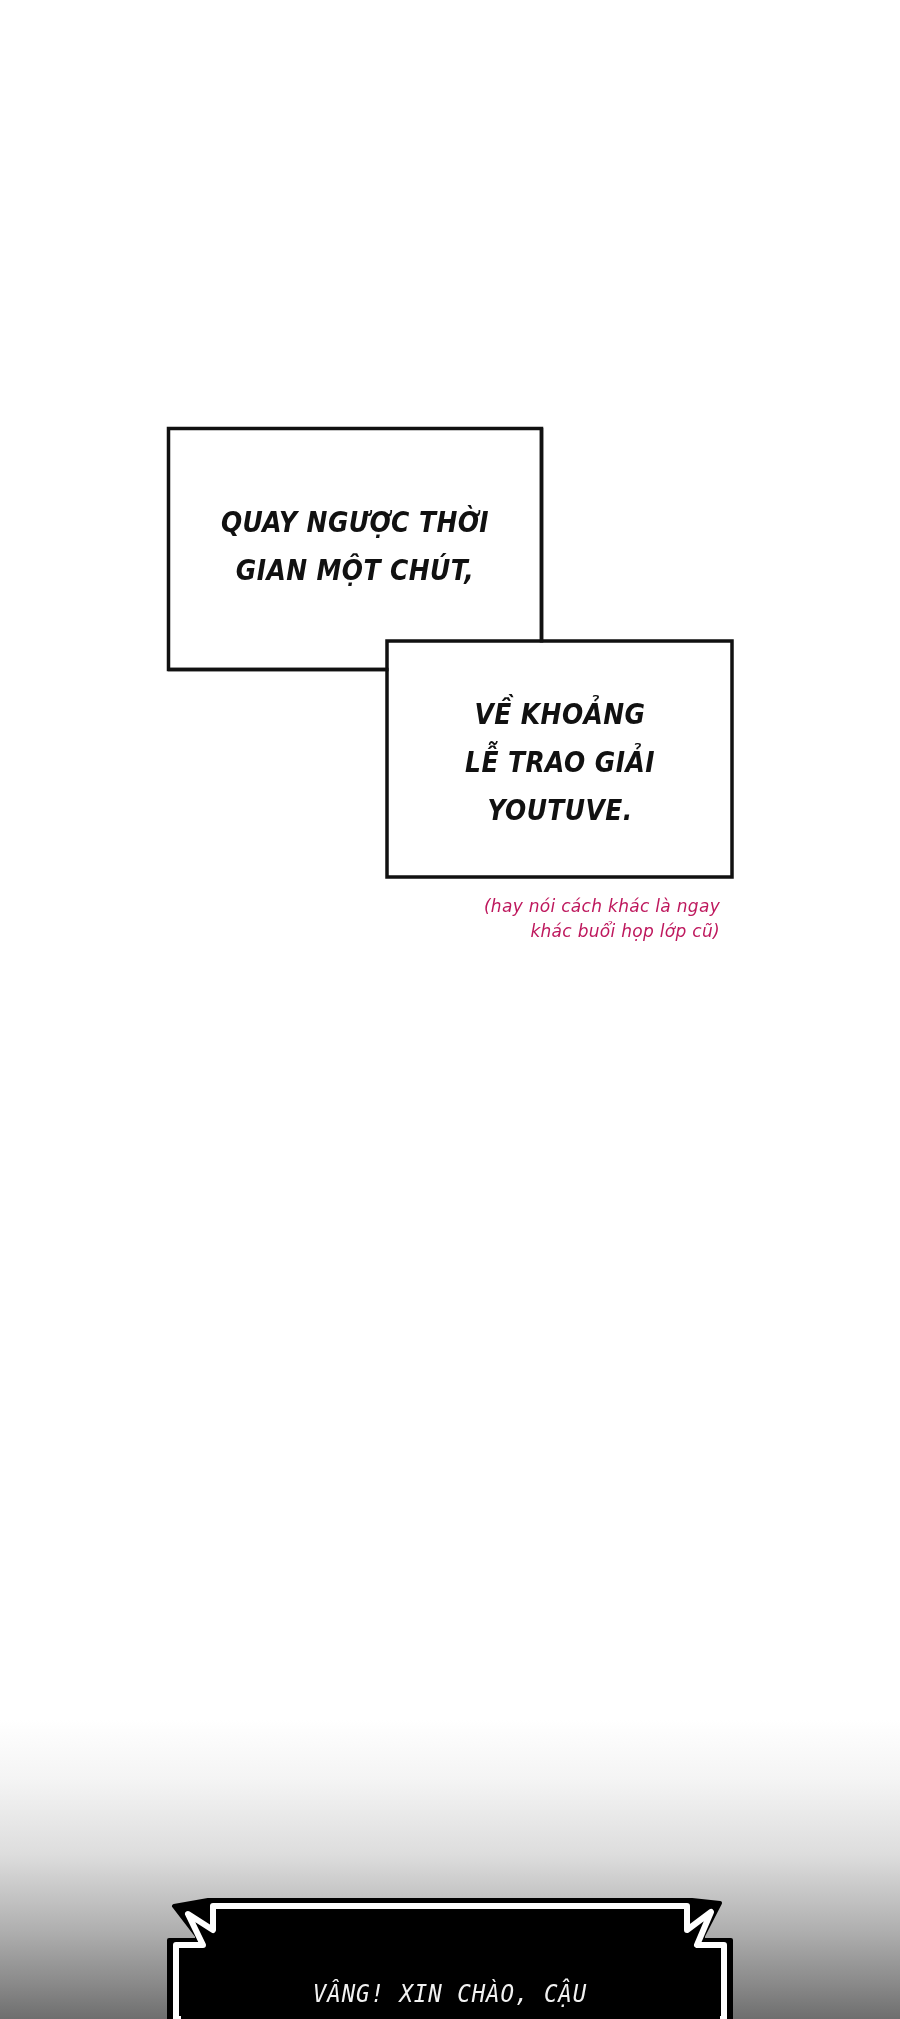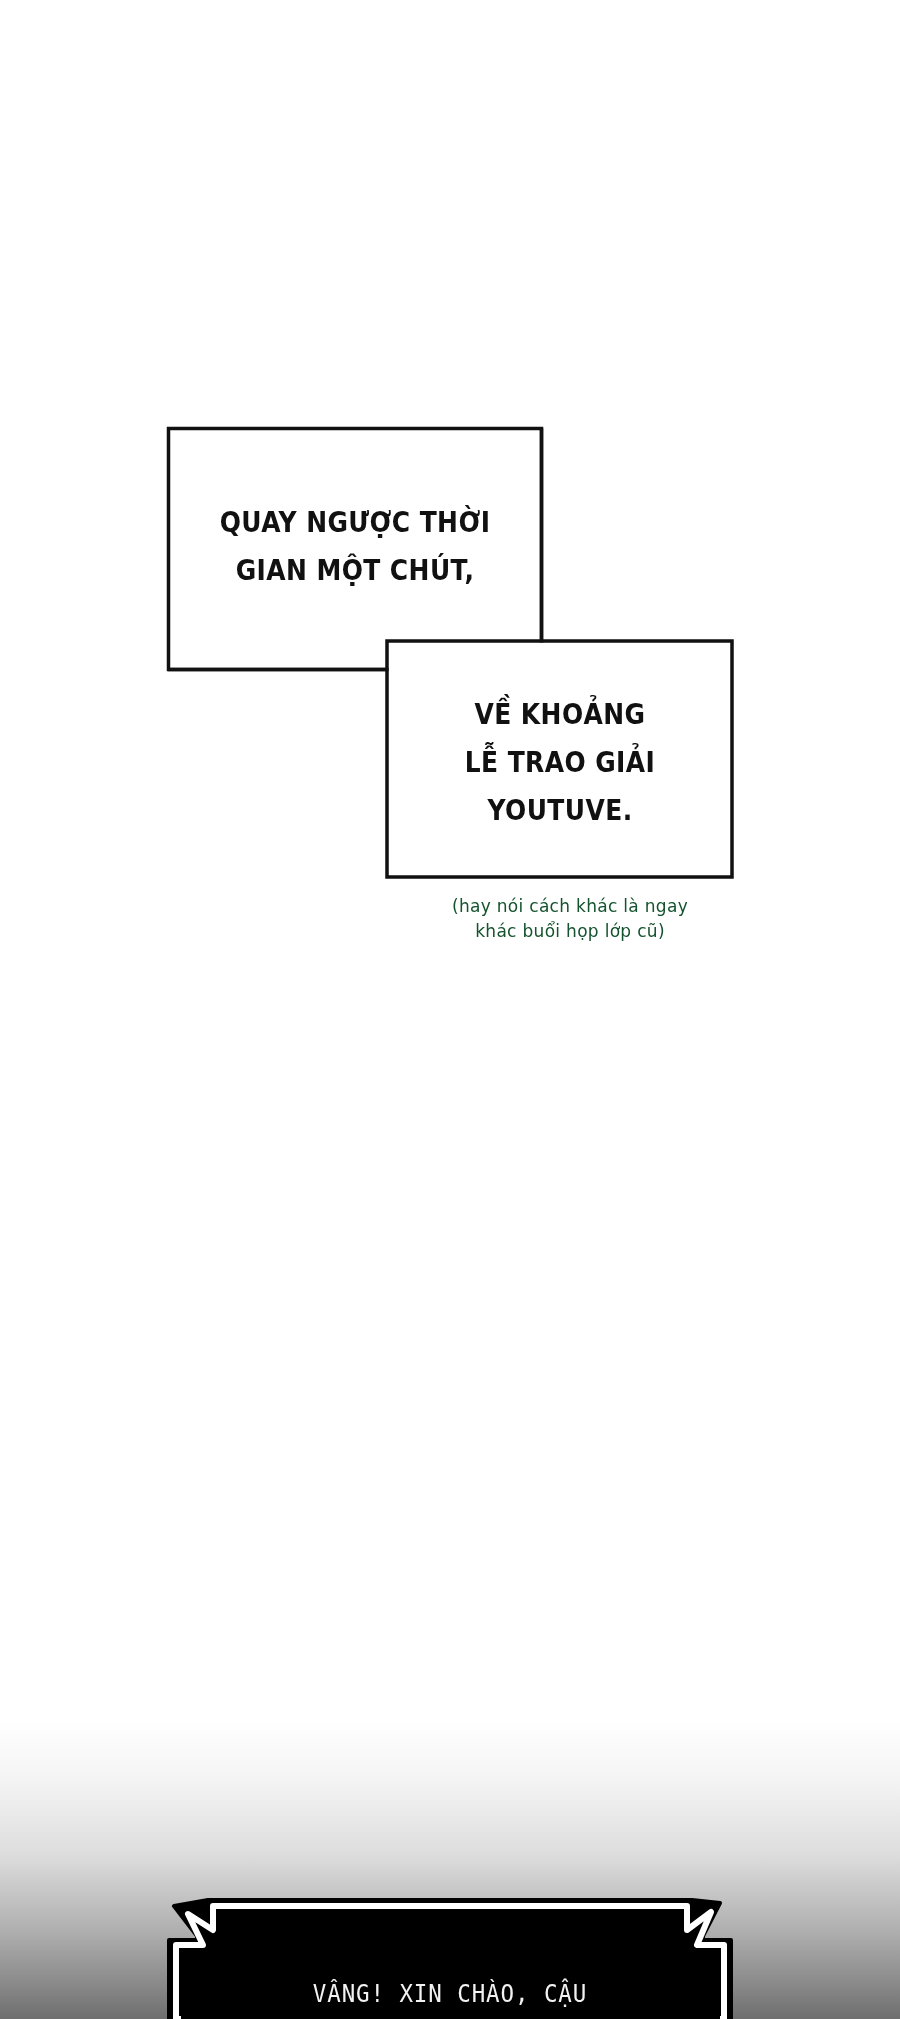--- a/index.html
+++ b/index.html
@@ -4,21 +4,21 @@
   <style>
     html, body { margin: 0; padding: 0; }
     body {
       width: 900px;
       height: 2019px;
       position: relative;
       overflow: hidden;
       background: #ffffff;
       font-family: "DejaVu Sans", sans-serif;
     }
-    .page { position: absolute; left: 0; top: 0; width: 900px; height: 2019px; }
+    .page { position: absolute; left: 0; top: 0; width: 900px; height: 2019px; font-style: italic; }
     .bg-gradient {
       position: absolute; left: 0; top: 1720px; width: 900px; height: 299px;
       background: linear-gradient(to bottom, #ffffff 0%, #f4f4f4 20%, #dddddd 45%, #b0b0b0 70%, #8a8a8a 88%, #6e6e6e 100%);
     }
     svg.frames { position: absolute; left: 0; top: 0; }
     .caption-text {
       position: absolute;
       font-family: "DejaVu Sans", sans-serif;
       font-weight: bold;
       color: #111111;
@@ -30,22 +30,22 @@
       letter-spacing: 0.5px;
     }
     .cap1 { left: 170px; top: 498px; width: 370px; }
     .cap2 { left: 389px; top: 690px; width: 342px; }
     .note {
       position: absolute;
       left: 420px; top: 894px; width: 300px;
       font-family: "DejaVu Sans", sans-serif;
       font-size: 17px;
       line-height: 25px;
-      color: #14532d;
-      text-align: center;
+      color: #be185d;
+      text-align: right;
       letter-spacing: 0.3px;
     }
     .line { display: block; white-space: nowrap; }
     .speech-text {
       position: absolute;
       left: 220px; top: 1978px; width: 460px;
       font-family: "DejaVu Sans Mono", monospace;
       font-size: 25px;
       line-height: 32px;
       color: #f2f2f2;

